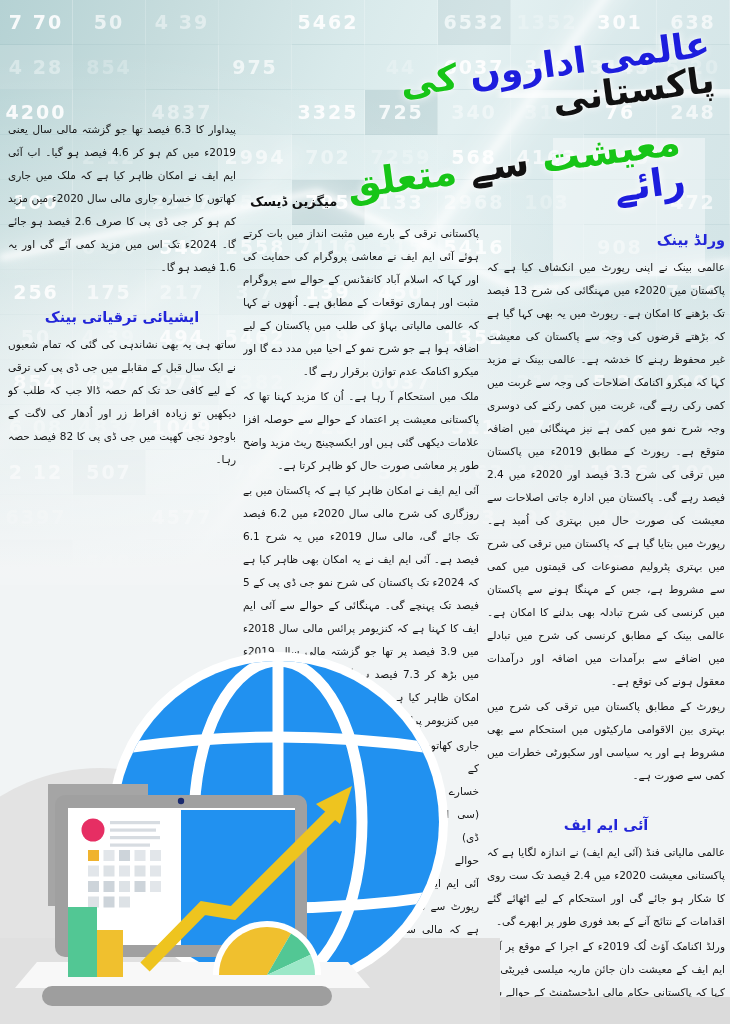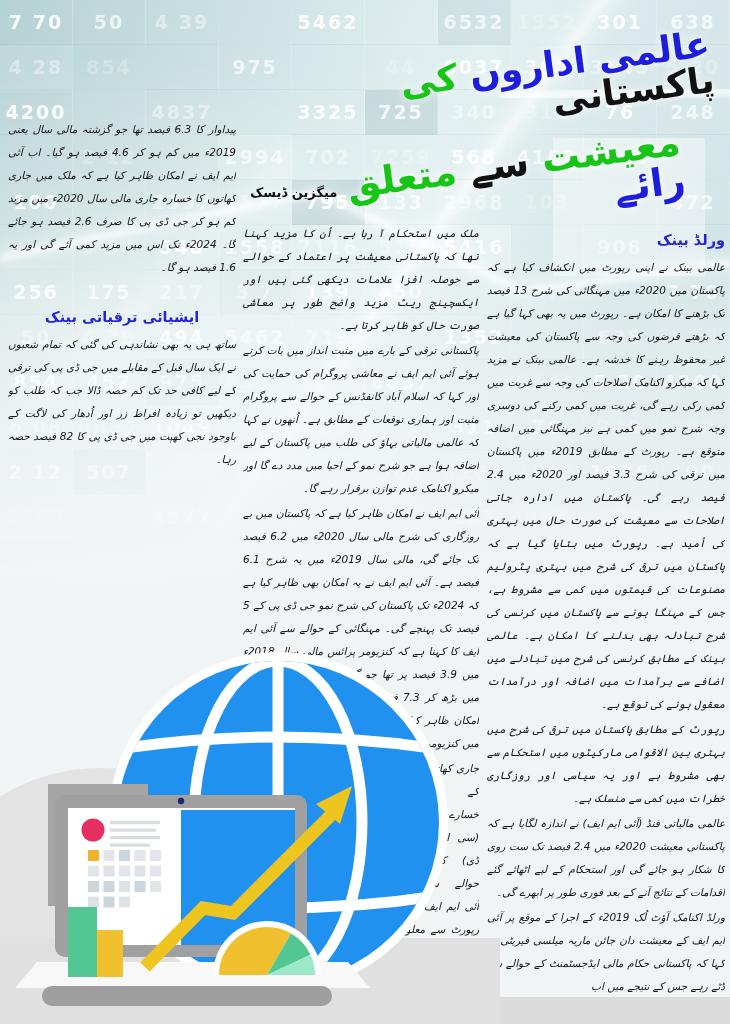--- a/index.html
+++ b/index.html
@@ -43,32 +43,32 @@
     position:absolute;left:288px;top:34px;width:424px;z-index:4;
     transform:rotate(-7.5deg);transform-origin:85% 20%;
     direction:rtl;text-align:right;
     font-weight:bold;line-height:1.0;
     text-shadow:0 0 8px rgba(255,255,255,.95), 0 0 2px rgba(255,255,255,.8);
   }
   .headline .t1{font-size:36px;}
   .headline .t2{font-size:38px;margin-top:20px;padding-left:0;padding-right:42px;}
   
   .byline{
-    position:absolute;left:250px;top:185px;z-index:4;
+    position:absolute;left:250px;top:194px;z-index:4;
     direction:rtl;font-size:13px;font-weight:bold;color:#101010;
   }
   
   .col{
     position:absolute;z-index:3;direction:rtl;text-align:justify;
     font-size:10.5px;line-height:23px;color:#151515;overflow:hidden;
   }
   .col-left  {left:8px;  top:118px;width:228px;height:620px;}
   .col-mid   {left:243px;top:222px;width:236px;height:802px;}
   .col-right {left:487px;top:224px;width:238px;height:800px;}
-  .para{margin:0 0 2px 0;font-style:italic;}
+  .para{margin:0 0 2px 0;}
   .col-h{
     margin:3px 0 3px 0;font-size:14.5px;font-weight:bold;color:#2326d8;line-height:26px;
   }
   .h-right{text-align:right;}
   .h-left{text-align:center;margin-top:25px;}
   .sp{float:left;clear:left;height:23px;display:block;}
   
   .bottom-strip{
     position:absolute;left:0;top:997px;width:730px;height:27px;
     background:#dbdbdb;z-index:4;
@@ -237,29 +237,30 @@
 </div>
 
 <div class="byline">میگزین ڈیسک</div>
 
 <div class="col col-left">
     <p class="para">پیداوار کا 6.3 فیصد تھا جو گزشتہ مالی سال یعنی 2019ء میں کم ہو کر 4.6 فیصد ہو گیا۔ اب آئی ایم ایف نے امکان ظاہر کیا ہے کہ ملک میں جاری کھاتوں کا خسارہ جاری مالی سال 2020ء میں مزید کم ہو کر جی ڈی پی کا صرف 2.6 فیصد ہو جائے گا۔ 2024ء تک اس میں مزید کمی آئے گی اور یہ 1.6 فیصد ہو گا۔</p>
     <h3 class="col-h h-left">ایشیائی ترقیاتی بینک</h3>
     <p class="para">ساتھ ہی یہ بھی نشاندہی کی گئی کہ تمام شعبوں نے ایک سال قبل کے مقابلے میں جی ڈی پی کی ترقی کے لیے کافی حد تک کم حصہ ڈالا جب کہ طلب کو دیکھیں تو زیادہ افراط زر اور اُدھار کی لاگت کے باوجود نجی کھپت میں جی ڈی پی کا 82 فیصد حصہ رہا۔</p>
   </div>
 <div class="col col-mid">
+    <p class="para">پاکستانی ترقی کے بارے میں مثبت انداز میں بات کرتے ہوئے آئی ایم ایف نے معاشی پروگرام کی حمایت کی اور کہا کہ اسلام آباد کانفڈنس کے حوالے سے پروگرام مثبت اور ہماری توقعات کے مطابق ہے۔ اُنھوں نے کہا کہ عالمی مالیاتی بہاؤ کی طلب میں پاکستان کے لیے اضافہ ہوا ہے جو شرح نمو کے احیا میں مدد دے گا اور میکرو اکنامک عدم توازن برقرار رہے گا۔</p>
     <p class="para">ملک میں استحکام آ رہا ہے۔ اُن کا مزید کہنا تھا کہ پاکستانی معیشت پر اعتماد کے حوالے سے حوصلہ افزا علامات دیکھی گئی ہیں اور ایکسچینج ریٹ مزید واضح طور پر معاشی صورت حال کو ظاہر کرتا ہے۔</p>
-    <p class="para">پاکستانی ترقی کے بارے میں مثبت انداز میں بات کرتے ہوئے آئی ایم ایف نے معاشی پروگرام کی حمایت کی اور کہا کہ اسلام آباد کانفڈنس کے حوالے سے پروگرام مثبت اور ہماری توقعات کے مطابق ہے۔ اُنھوں نے کہا کہ عالمی مالیاتی بہاؤ کی طلب میں پاکستان کے لیے اضافہ ہوا ہے جو شرح نمو کے احیا میں مدد دے گا اور میکرو اکنامک عدم توازن برقرار رہے گا۔</p>
     <p class="para">آئی ایم ایف نے امکان ظاہر کیا ہے کہ پاکستان میں بے روزگاری کی شرح مالی سال 2020ء میں 6.2 فیصد تک جائے گی، مالی سال 2019ء میں یہ شرح 6.1 فیصد ہے۔ آئی ایم ایف نے یہ امکان بھی ظاہر کیا ہے کہ 2024ء تک پاکستان کی شرح نمو جی ڈی پی کے 5 فیصد تک پہنچے گی۔ مہنگائی کے حوالے سے آئی ایم ایف کا کہنا ہے کہ کنزیومر پرائس مالی سال 2018ء میں 3.9 فیصد پر تھا جو گزشتہ مالی سال 2019ء میں بڑھ کر 7.3 فیصد ہو گیا۔ اب آئی ایم ایف نے امکان ظاہر کیا ہے کہ 2020ء کے جاری مالی سال میں کنزیومر پرائس 13 فیصد تک جا سکتا ہے۔</p>
     <p class="para"><i class="sp" style="width: 180px;"></i><i class="sp" style="width: 192px;"></i><i class="sp" style="width: 197px;"></i><i class="sp" style="width: 197px;"></i><i class="sp" style="width: 192px;"></i><i class="sp" style="width: 181px;"></i><i class="sp" style="width: 162px;"></i><i class="sp" style="width: 133px;"></i><i class="sp" style="width: 92px;"></i><i class="sp" style="width: 42px;"></i><span>جاری کھاتوں کے خسارے (سی اے ڈی) کے حوالے سے آئی ایم ایف کی رپورٹ سے معلوم ہوتا ہے کہ مالی سال 2018ء میں پاکستان کا جاری کھاتوں کا خسارہ مجموعی قومی</span></p>
   </div>
 <div class="col col-right">
     <h3 class="col-h h-right">ورلڈ بینک</h3>
     <p class="para">عالمی بینک نے اپنی رپورٹ میں انکشاف کیا ہے کہ پاکستان میں 2020ء میں مہنگائی کی شرح 13 فیصد تک بڑھنے کا امکان ہے۔ رپورٹ میں یہ بھی کہا گیا ہے کہ بڑھتے قرضوں کی وجہ سے پاکستان کی معیشت غیر محفوظ رہنے کا خدشہ ہے۔ عالمی بینک نے مزید کہا کہ میکرو اکنامک اصلاحات کی وجہ سے غربت میں کمی رکی رہے گی، غربت میں کمی رکنے کی دوسری وجہ شرح نمو میں کمی ہے نیز مہنگائی میں اضافہ متوقع ہے۔ رپورٹ کے مطابق 2019ء میں پاکستان میں ترقی کی شرح 3.3 فیصد اور 2020ء میں 2.4 فیصد رہے گی۔ پاکستان میں ادارہ جاتی اصلاحات سے معیشت کی صورت حال میں بہتری کی اُمید ہے۔ رپورٹ میں بتایا گیا ہے کہ پاکستان میں ترقی کی شرح میں بہتری پٹرولیم مصنوعات کی قیمتوں میں کمی سے مشروط ہے، جس کے مہنگا ہونے سے پاکستان میں کرنسی کی شرح تبادلہ بھی بدلنے کا امکان ہے۔ عالمی بینک کے مطابق کرنسی کی شرح میں تبادلے میں اضافے سے برآمدات میں اضافہ اور درآمدات معقول ہونے کی توقع ہے۔</p>
-    <p class="para">رپورٹ کے مطابق پاکستان میں ترقی کی شرح میں بہتری بین الاقوامی مارکیٹوں میں استحکام سے بھی مشروط ہے اور یہ سیاسی اور روزگاری خطرات میں کمی سے منسلک ہے۔</p>
+    <p class="para">رپورٹ کے مطابق پاکستان میں ترقی کی شرح میں بہتری بین الاقوامی مارکیٹوں میں استحکام سے بھی مشروط ہے اور یہ سیاسی اور سکیورٹی خطرات میں کمی سے صورت ہے۔</p>
+    <h3 class="col-h h-left">آئی ایم ایف</h3>
     <p class="para">عالمی مالیاتی فنڈ (آئی ایم ایف) نے اندازہ لگایا ہے کہ پاکستانی معیشت 2020ء میں 2.4 فیصد تک ست روی کا شکار ہو جائے گی اور استحکام کے لیے اٹھائے گئے اقدامات کے نتائج آنے کے بعد فوری طور پر ابھرے گی۔</p>
     <p class="para">ورلڈ اکنامک آؤٹ لُک 2019ء کے اجرا کے موقع پر آئی ایم ایف کے معیشت دان جائن ماریہ میلسی فیریٹی نے کہا کہ پاکستانی حکام مالی ایڈجسٹمنٹ کے حوالے سے ڈٹے رہے جس کے نتیجے میں اب</p>
   </div>
 
 <div class="bottom-strip"></div>
 
 <svg class="illus" width="500" height="406" viewBox="0 0 500 406">
   <defs>
     <clipPath id="globeClip">
         <circle cx="278" cy="204" r="161"></circle>

